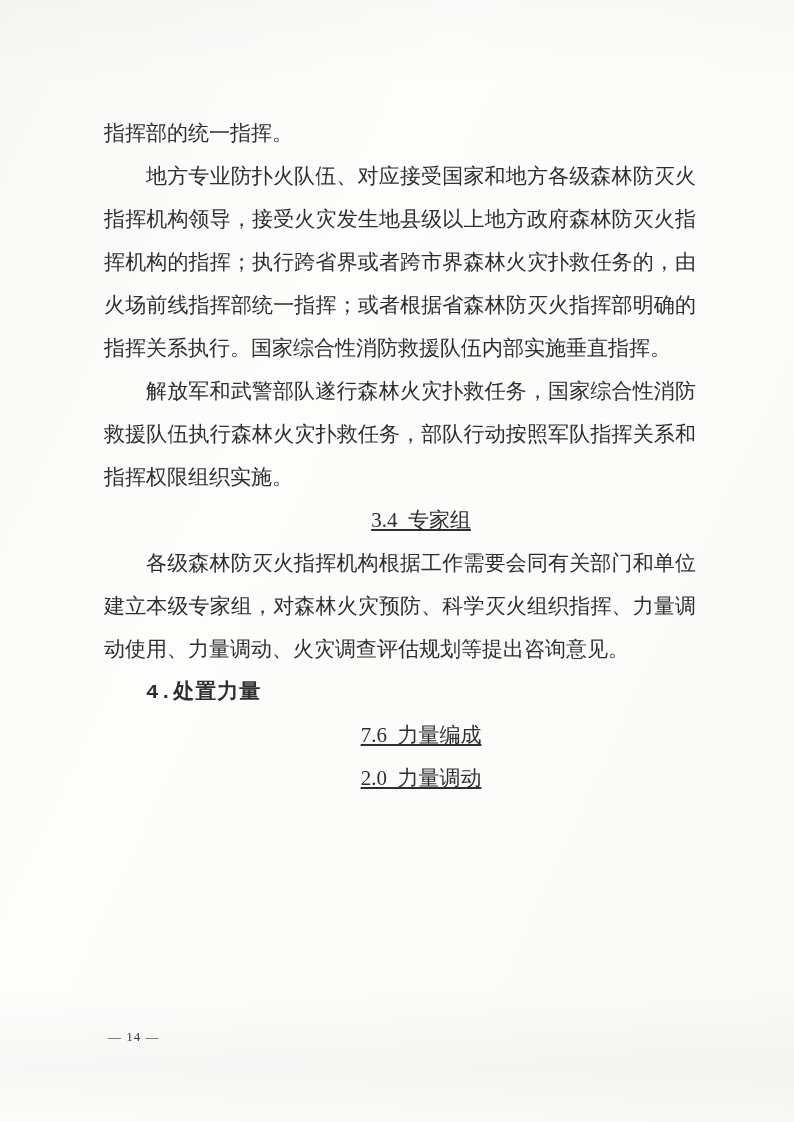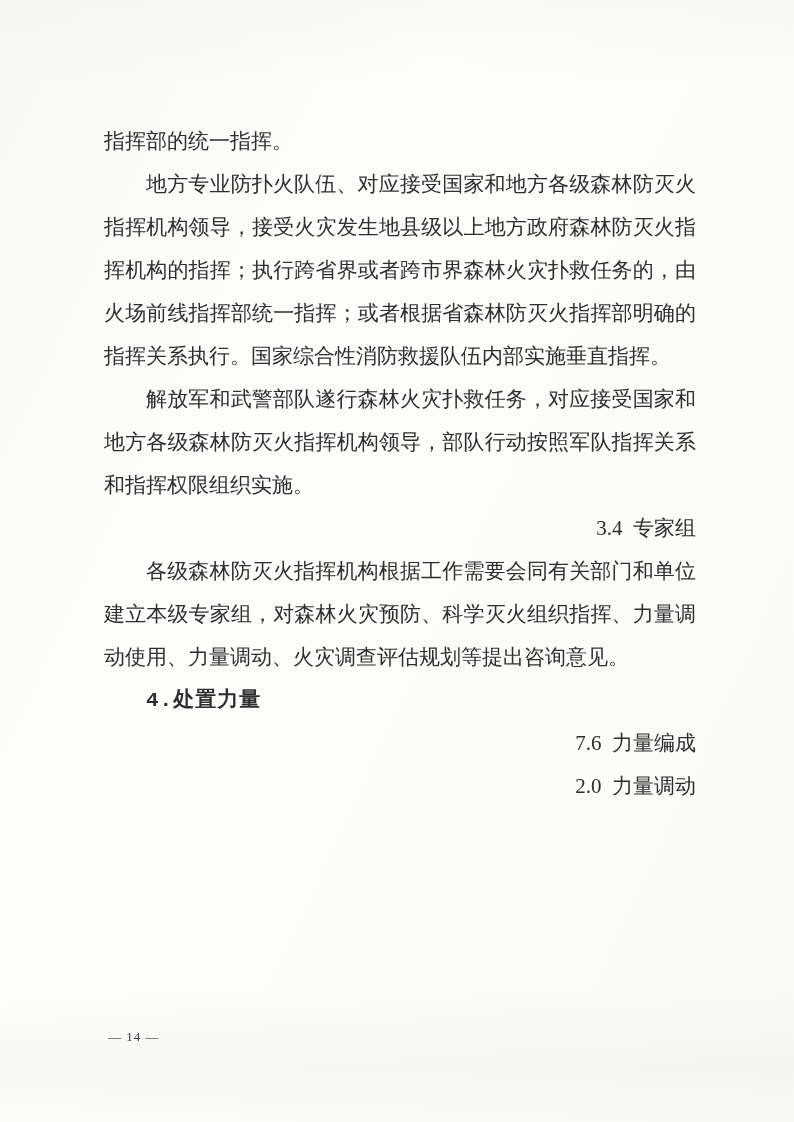--- a/index.html
+++ b/index.html
@@ -23,42 +23,43 @@
       linear-gradient(180deg,
         rgba(0,0,0,0.015) 0%,
         rgba(0,0,0,0.000) 8%,
         rgba(0,0,0,0.000) 88%,
         rgba(0,0,0,0.025) 95%,
         rgba(0,0,0,0.005) 100%);
   }
   .doc-body {
     position: absolute;
     left: 104px;
-    top: 120px;
+    top: 112px;
     width: 592px;
     font-size: 21px;
     line-height: 43px;
     color: #2e2e2e;
     text-align: justify;
     text-justify: inter-character;
   }
   .block {
     margin: 0;
     padding: 0;
   }
   .para {
     text-indent: 2em;
   }
   .cont {
     text-indent: 0;
   }
   .subhead {
     text-indent: 2em;
     white-space: pre-wrap;
-    text-align: right;
+    text-align: center;
+    text-decoration: underline;
   }
   .chaphead {
     text-indent: 2em;
     font-weight: bold;
     font-family: Liberation Mono, monospace;
     text-align: left;
     letter-spacing: 1px;
   }
   .page-footer {
     position: absolute;
@@ -71,21 +72,21 @@
   }
 </style>
 </head>
 <body>
 
 <div class="scan-shade"></div>
 
 <div class="doc-body">
   <p class="block cont">指挥部的统一指挥。</p>
   <p class="block para">地方专业防扑火队伍、对应接受国家和地方各级森林防灭火指挥机构领导，接受火灾发生地县级以上地方政府森林防灭火指挥机构的指挥；执行跨省界或者跨市界森林火灾扑救任务的，由火场前线指挥部统一指挥；或者根据省森林防灭火指挥部明确的指挥关系执行。国家综合性消防救援队伍内部实施垂直指挥。</p>
-  <p class="block para">解放军和武警部队遂行森林火灾扑救任务，对应接受国家和地方各级森林防灭火指挥机构领导，部队行动按照军队指挥关系和指挥权限组织实施。</p>
+  <p class="block para">解放军和武警部队遂行森林火灾扑救任务，国家综合性消防救援队伍执行森林火灾扑救任务，部队行动按照军队指挥关系和指挥权限组织实施。</p>
   <p class="block subhead">3.4  专家组</p>
   <p class="block para">各级森林防灭火指挥机构根据工作需要会同有关部门和单位建立本级专家组，对森林火灾预防、科学灭火组织指挥、力量调动使用、力量调动、火灾调查评估规划等提出咨询意见。</p>
   <p class="block chaphead">4.处置力量</p>
   <p class="block subhead">7.6  力量编成</p>
   <p class="block subhead">2.0  力量调动</p>
 </div>
 
 <div class="page-footer">— 14 —</div>
 
 </body></html>

